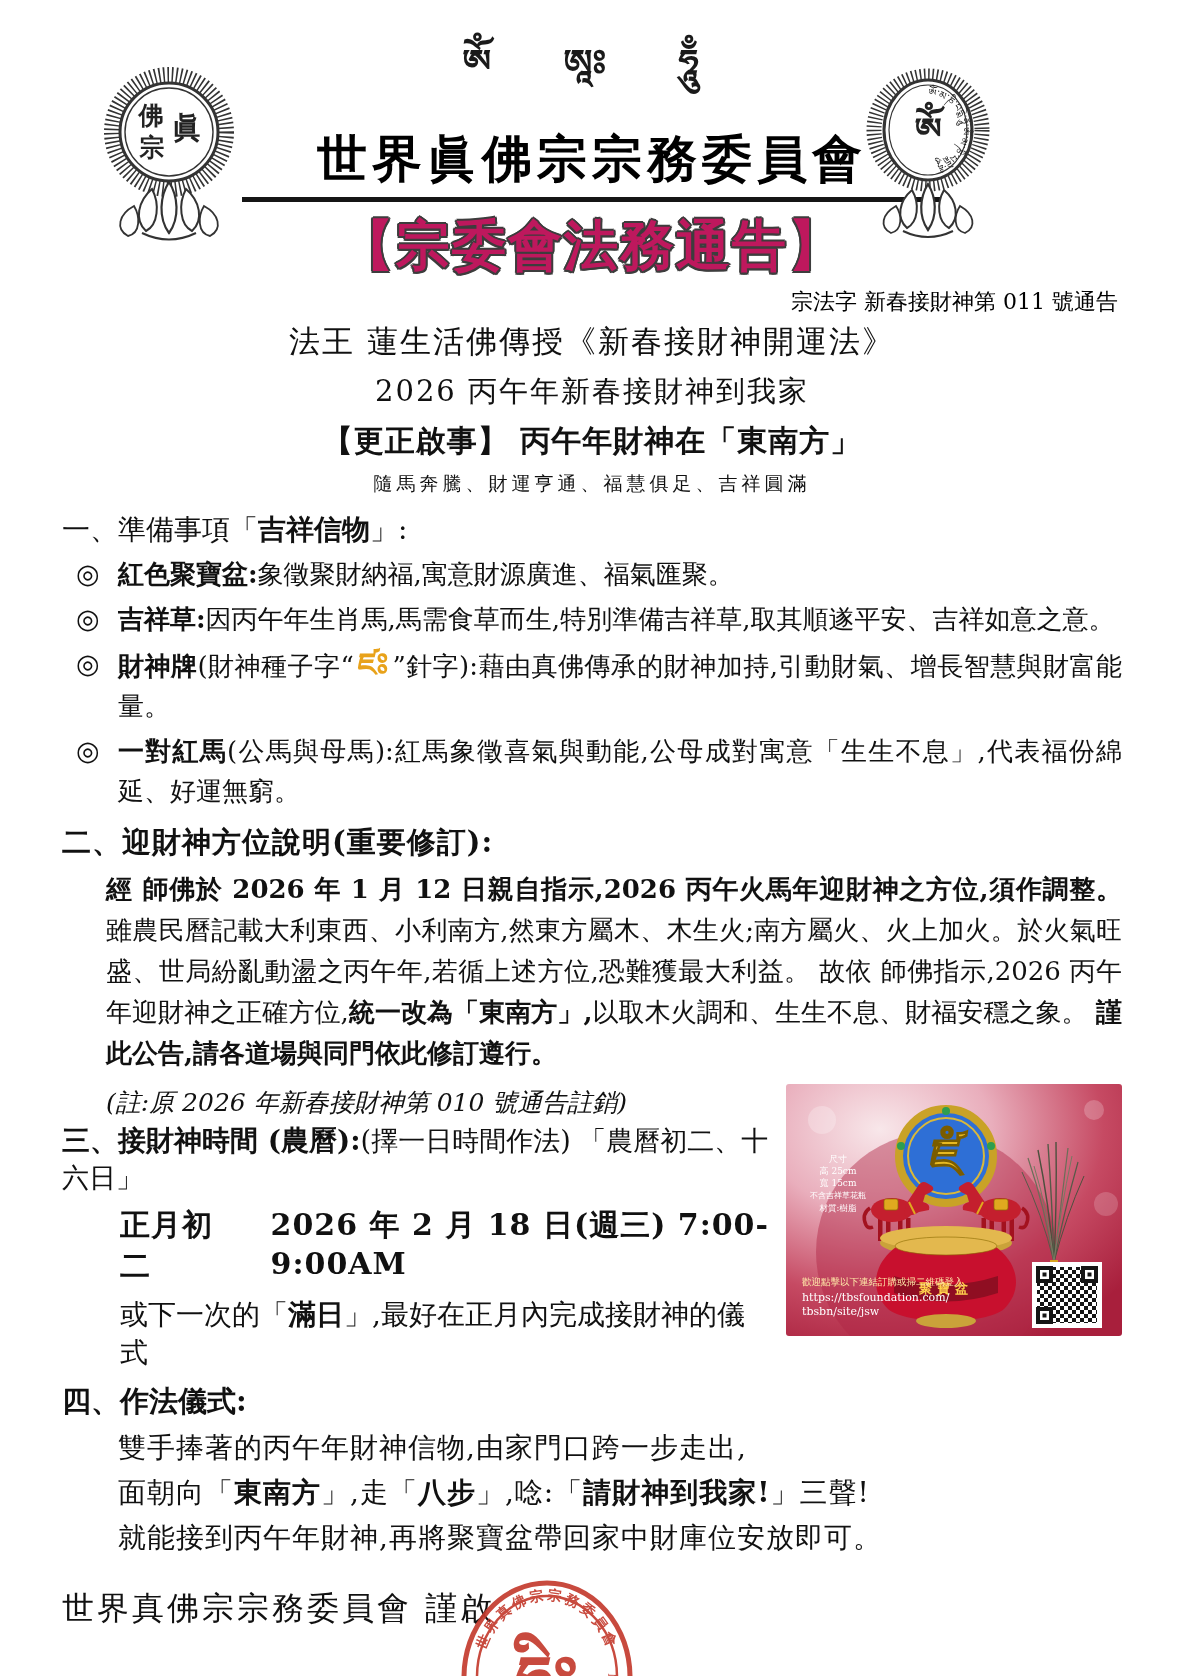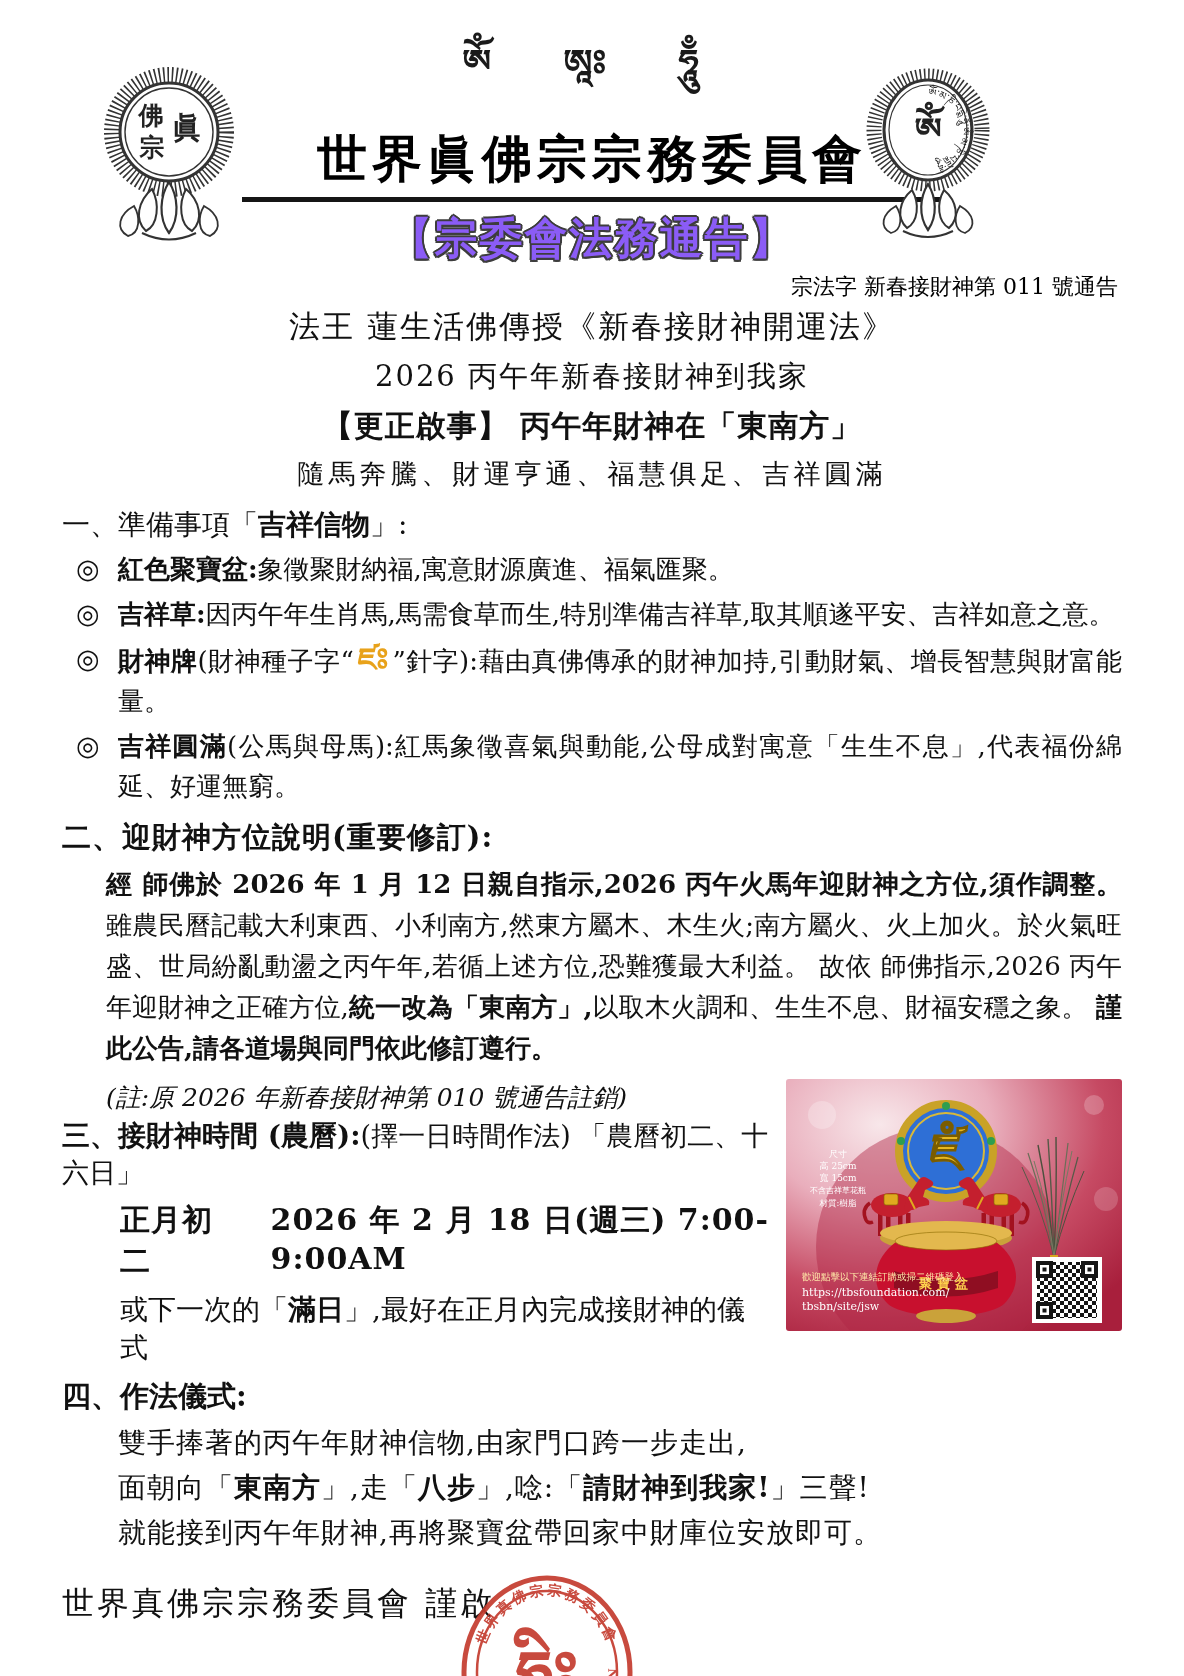--- a/index.html
+++ b/index.html
@@ -5,34 +5,34 @@
   html,body{margin:0;padding:0;background:#888;}
   .page{position:relative;width:1184px;height:1676px;margin:0 auto;background:#ffffff;
         overflow:hidden;color:#111;font-family:"DejaVu Serif","Liberation Serif",serif;}
   .content{padding:0 62px;}
 
   
   .hdr{position:relative;text-align:center;padding-top:22px;}
   .seed{font-size:36px;font-weight:bold;letter-spacing:30px;color:#1a1a1a;padding-left:7px;}
   .orgtitle{font-size:50px;font-weight:bold;letter-spacing:5px;margin-top:2px;color:#000;}
   .hrule{width:700px;height:5px;background:#151515;margin:4px auto 8px auto;}
-  .banner{font-size:43px;font-weight:bold;letter-spacing:2px;color:#8b5cf6;
+  .banner{font-size:54px;font-weight:bold;letter-spacing:2px;color:#be185d;
     text-shadow:2px 0 0 #3d3d3d,-2px 0 0 #3d3d3d,0 2px 0 #3d3d3d,0 -2px 0 #3d3d3d,
     1.5px 1.5px 0 #3d3d3d,-1.5px 1.5px 0 #3d3d3d,1.5px -1.5px 0 #3d3d3d,-1.5px -1.5px 0 #3d3d3d;}
   .docnum{text-align:right;font-size:22px;margin:4px 66px 0 0;color:#000;}
   .logo{position:absolute;}
   .logo-left{left:94px;top:58px;}
   .logo-right{left:858px;top:56px;}
 
   
   .titles{text-align:center;margin-top:4px;}
   .t1{font-size:31px;letter-spacing:2px;}
   .t2{font-size:29px;margin-top:9px;letter-spacing:2px;}
   .t3{font-size:30px;font-weight:bold;margin-top:9px;letter-spacing:1px;}
-  .t4{font-size:27px;margin-top:9px;letter-spacing:4px;}
+  .t4{font-size:19px;margin-top:9px;letter-spacing:4px;}
 
   
   .sech{font-size:28px;margin-top:14px;}
   .sech b{font-size:28px;}
   .bullet{display:flex;margin:5px 0 5px 14px;font-size:26px;line-height:40px;}
   .bmark{width:42px;flex:0 0 42px;font-size:27px;}
   .btext{flex:1;text-align:justify;}
   .term{font-weight:bold;}
   .seed-inline{color:#E8A21A;font-weight:bold;font-size:31px;padding:0 4px;}
 
@@ -123,21 +123,21 @@
       <div class="btext"><span class="term">吉祥草</span><span class="term">:</span><span>因丙午年生肖馬,馬需食草而生,特別準備吉祥草,取其順遂平安、吉祥如意之意。</span></div>
     </div>
 
     <div class="bullet">
       <div class="bmark">◎</div>
       <div class="btext"><span class="term">財神牌</span><span>(財神種子字“</span><span class="seed-inline">ཛཿ</span><span>”針字):</span><span>藉由真佛傳承的財神加持,引動財氣、增長智慧與財富能量。</span></div>
     </div>
 
     <div class="bullet">
       <div class="bmark">◎</div>
-      <div class="btext"><span class="term">吉祥圓滿</span><span>(公馬與母馬):</span><span>紅馬象徵喜氣與動能,公母成對寓意「生生不息」,代表福份綿延、好運無窮。</span></div>
+      <div class="btext"><span class="term">一對紅馬</span><span>(公馬與母馬):</span><span>紅馬象徵喜氣與動能,公母成對寓意「生生不息」,代表福份綿延、好運無窮。</span></div>
     </div>
 
     <div class="s2h">二、迎財神方位說明(重要修訂):</div>
     <div class="s2p"><b>經 師佛於 2026 年 1 月 12 日親自指示,2026 丙午火馬年迎財神之方位,須作調整。</b><span>雖農民曆記載大利東西、小利南方,然東方屬木、木生火;南方屬火、火上加火。於火氣旺盛、世局紛亂動盪之丙午年,若循上述方位,恐難獲最大利益。 故依 師佛指示,2026 丙午年迎財神之正確方位,</span><b>統一改為「東南方」,</b><span>以取木火調和、生生不息、財福安穩之象。 </span><b>謹此公告,請各道場與同門依此修訂遵行。</b></div>
 
     <div class="flowwrap">
 
       <svg class="promo" viewBox="0 0 336 252">
         <defs>
           <radialGradient id="pg" cx="28%" cy="18%" r="95%">

